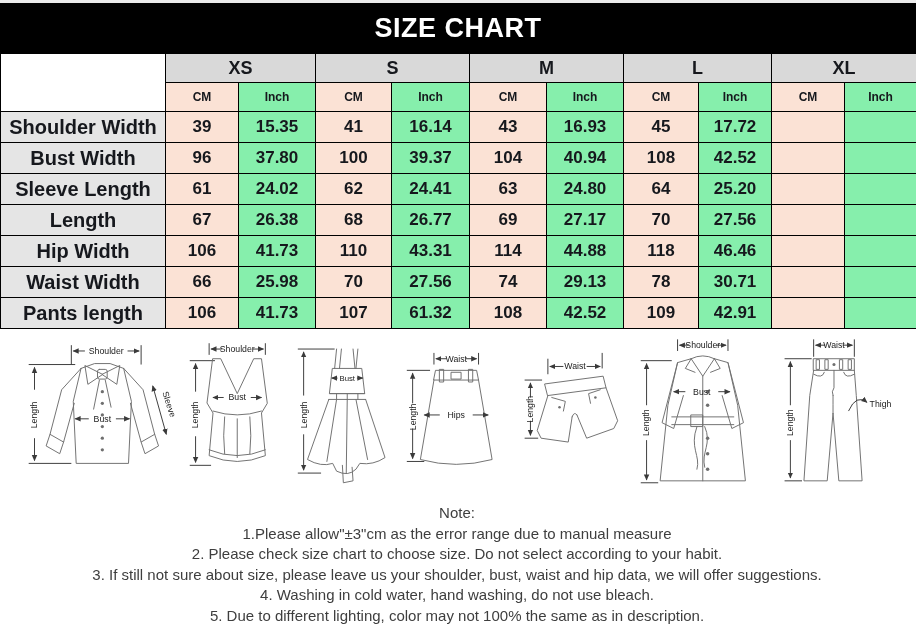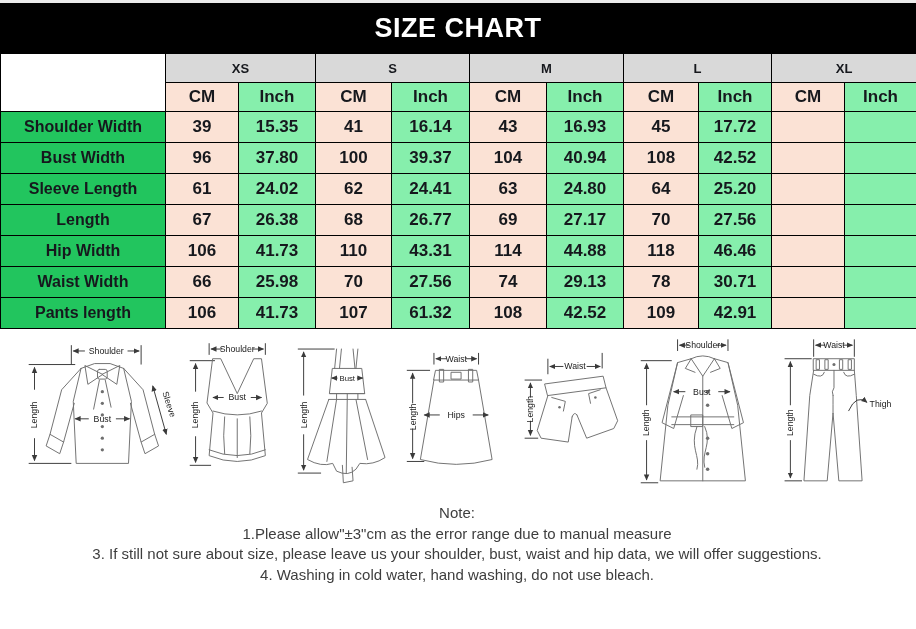--- a/index.html
+++ b/index.html
@@ -4,26 +4,26 @@
 <style>
   html,body{margin:0;padding:0;background:#fff;}
   body{width:916px;font-family:"Liberation Sans",sans-serif;color:#141414;}
   .top-strip{height:3px;background:#ececec;}
   .banner{height:50px;background:#000;display:flex;align-items:center;justify-content:center;}
   .banner h1{margin:0;color:#fff;font-size:27px;font-weight:bold;letter-spacing:.5px;text-align:center;}
   table.size-chart{width:916px;border-collapse:collapse;table-layout:fixed;}
   table.size-chart th,table.size-chart td{
     border:1px solid #000;text-align:center;vertical-align:middle;
     font-weight:bold;color:#16181d;overflow:hidden;white-space:nowrap;}
-  tr.size-row th{background:#d9d9d9;font-size:13px;height:26px;margin-top:36px;}
+  tr.size-row th{background:#d9d9d9;font-size:18px;height:26px;margin-top:36px;}
   tr.size-row th.corner{background:#fff;}
-  tr.unit-row th{font-size:17px;height:26px;text-align:center;}
+  tr.unit-row th{font-size:12px;height:26px;text-align:center;}
   th.c,td.c{background:#fbe2d5;}
   th.i,td.i{background:#86efac;}
-  tbody th.rl{background:#22c55e;font-size:16px;}
+  tbody th.rl{background:#e5e5e5;font-size:20px;}
   tbody td{font-size:17px;}
   tbody tr{height:31px;}
   .diagrams{height:168px;display:flex;align-items:center;justify-content:space-between;
     padding:2px 19px;box-sizing:border-box;}
   .diagrams svg{display:block;}
   .g{stroke:#6f6f6f;stroke-width:1;fill:none;stroke-linejoin:round;stroke-linecap:round;}
   .dim{stroke:#3a3a3a;stroke-width:1;fill:none;}
   .lbl{font-family:"Liberation Sans",sans-serif;font-size:9px;fill:#222;}
   .lbl.sm{font-size:8px;}
   .dot{fill:#6f6f6f;stroke:none;}
@@ -331,15 +331,17 @@
     <text class="lbl" transform="translate(23,92) rotate(-90)" text-anchor="middle">Length</text>
     <path class="dim" d="M80,80 Q88,62 99,71" marker-end="url(#ah)"></path>
     <text class="lbl" x="113" y="76" text-anchor="middle">Thigh</text>
   </svg>
 
 </div>
 
 <div class="notes">
   <div>Note:</div>
   <div>1.Please allow"±3"cm as the error range due to manual measure</div>
+  <div>2. Please check size chart to choose size. Do not select according to your habit.</div>
   <div>3. If still not sure about size, please leave us your shoulder, bust, waist and hip data, we will offer suggestions.</div>
   <div>4. Washing in cold water, hand washing, do not use bleach.</div>
+  <div>5. Due to different lighting, color may not 100% the same as in description.</div>
 </div>
 
 </body></html>

